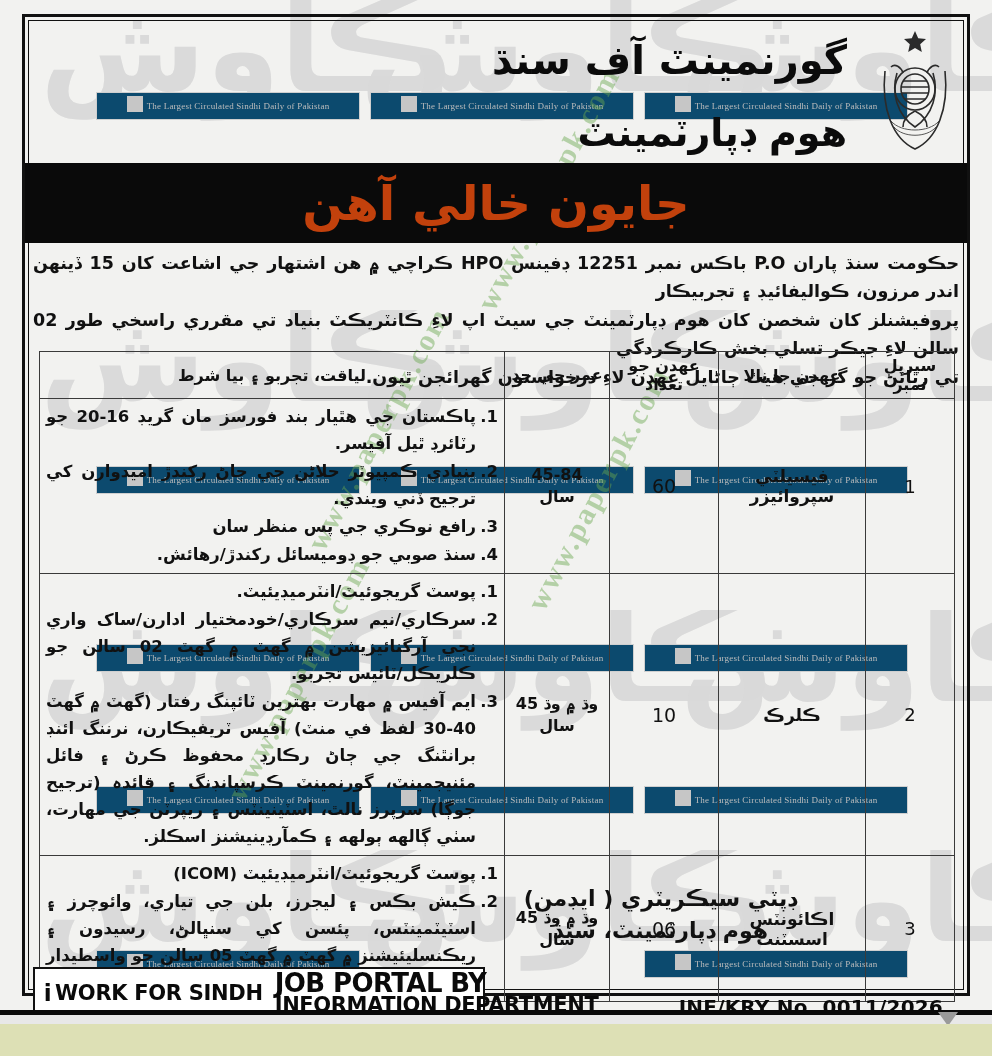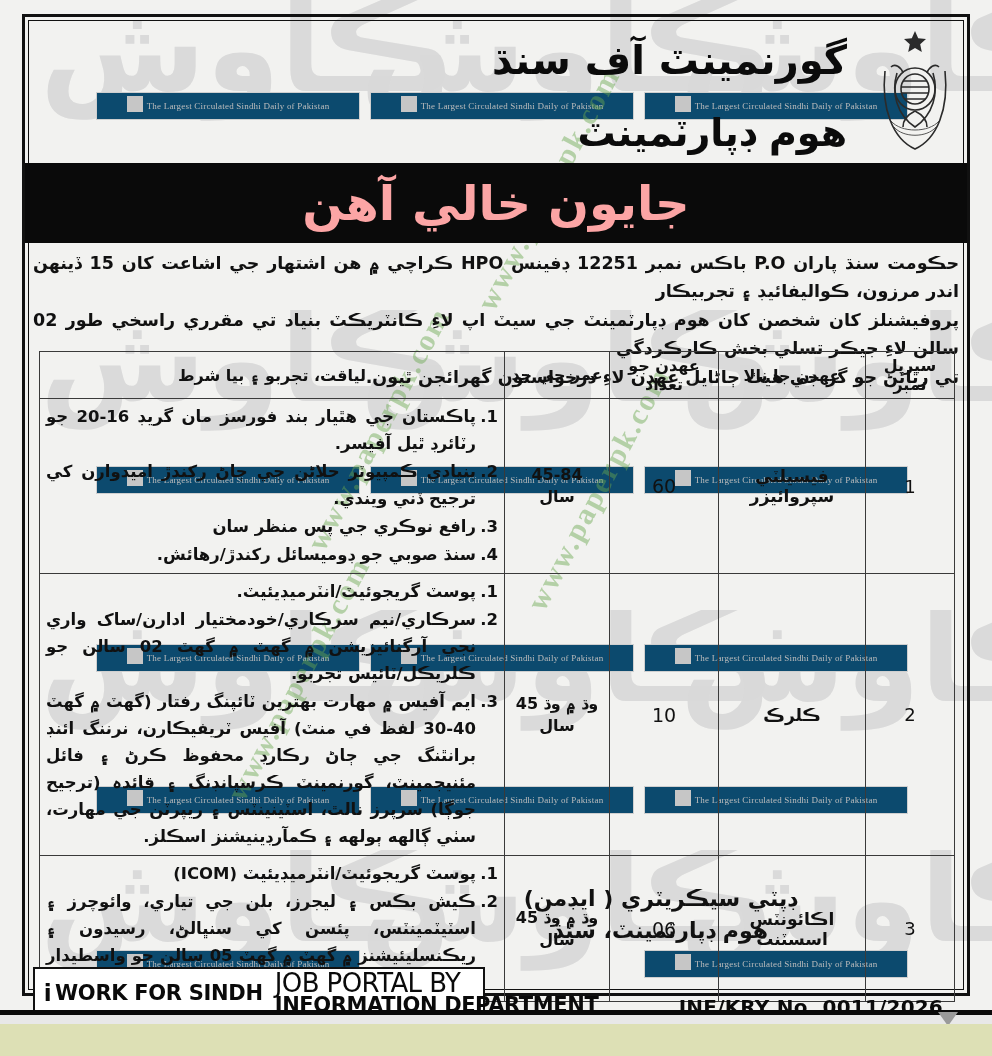--- a/index.html
+++ b/index.html
@@ -58,21 +58,21 @@
   .dept-line{top:94px;font-size:38px;letter-spacing:1px;}
   .emblem{
     position:absolute;right:4px;top:6px;width:96px;height:140px;
   }
 
   .black-bar{
     position:absolute;left:0;right:0;top:146px;height:80px;background:#0a0a0a;
     display:flex;align-items:center;justify-content:center;
   }
   .black-bar span{
-    color:#fca5a5;font-size:48px;font-weight:bold;direction:rtl;letter-spacing:2px;
+    color:#c2410c;font-size:48px;font-weight:bold;direction:rtl;letter-spacing:2px;
     font-family:"DejaVu Sans","Liberation Sans",sans-serif;
   }
 
   
   .intro{
     position:absolute;left:8px;right:8px;top:232px;
     direction:rtl;text-align:justify;text-align-last:right;
     font-size:17.5px;line-height:28px;font-weight:bold;color:#111;
     font-family:"DejaVu Sans","Liberation Sans",sans-serif;
   }
@@ -120,21 +120,21 @@
     font-family:"DejaVu Sans","Liberation Sans",sans-serif;
   }
   .iwfs .bang{
     display:inline-block;width:9px;margin-right:3px;text-align:center;font-size:23px;line-height:21px;
   }
   .qr{width:44px;height:44px;align-self:center;display:block;}
   .jp{
     display:flex;flex-direction:column;justify-content:center;padding-left:6px;color:#0a0a0a;
     font-family:"DejaVu Sans","Liberation Sans",sans-serif;
   }
-  .jp .l1{font-size:26px;font-weight:normal;line-height:25px;letter-spacing:-.6px;white-space:nowrap;}
+  .jp .l1{font-size:26px;font-weight:bold;line-height:25px;letter-spacing:-.6px;white-space:nowrap;}
   .jp .l2{font-size:21px;font-weight:bold;line-height:19px;letter-spacing:-.4px;white-space:nowrap;}
 
   .infno{
     position:absolute;right:24px;top:978px;font-size:20px;font-weight:bold;color:#0a0a0a;
     font-family:"DejaVu Sans","Liberation Sans",sans-serif;letter-spacing:.2px;
   }
 
   
   .strip-black{position:absolute;left:0;top:1010px;width:992px;height:5px;background:#0a0a0a;}
   .strip-grey{position:absolute;left:0;top:1015px;width:992px;height:9px;background:#e8e8e8;}

